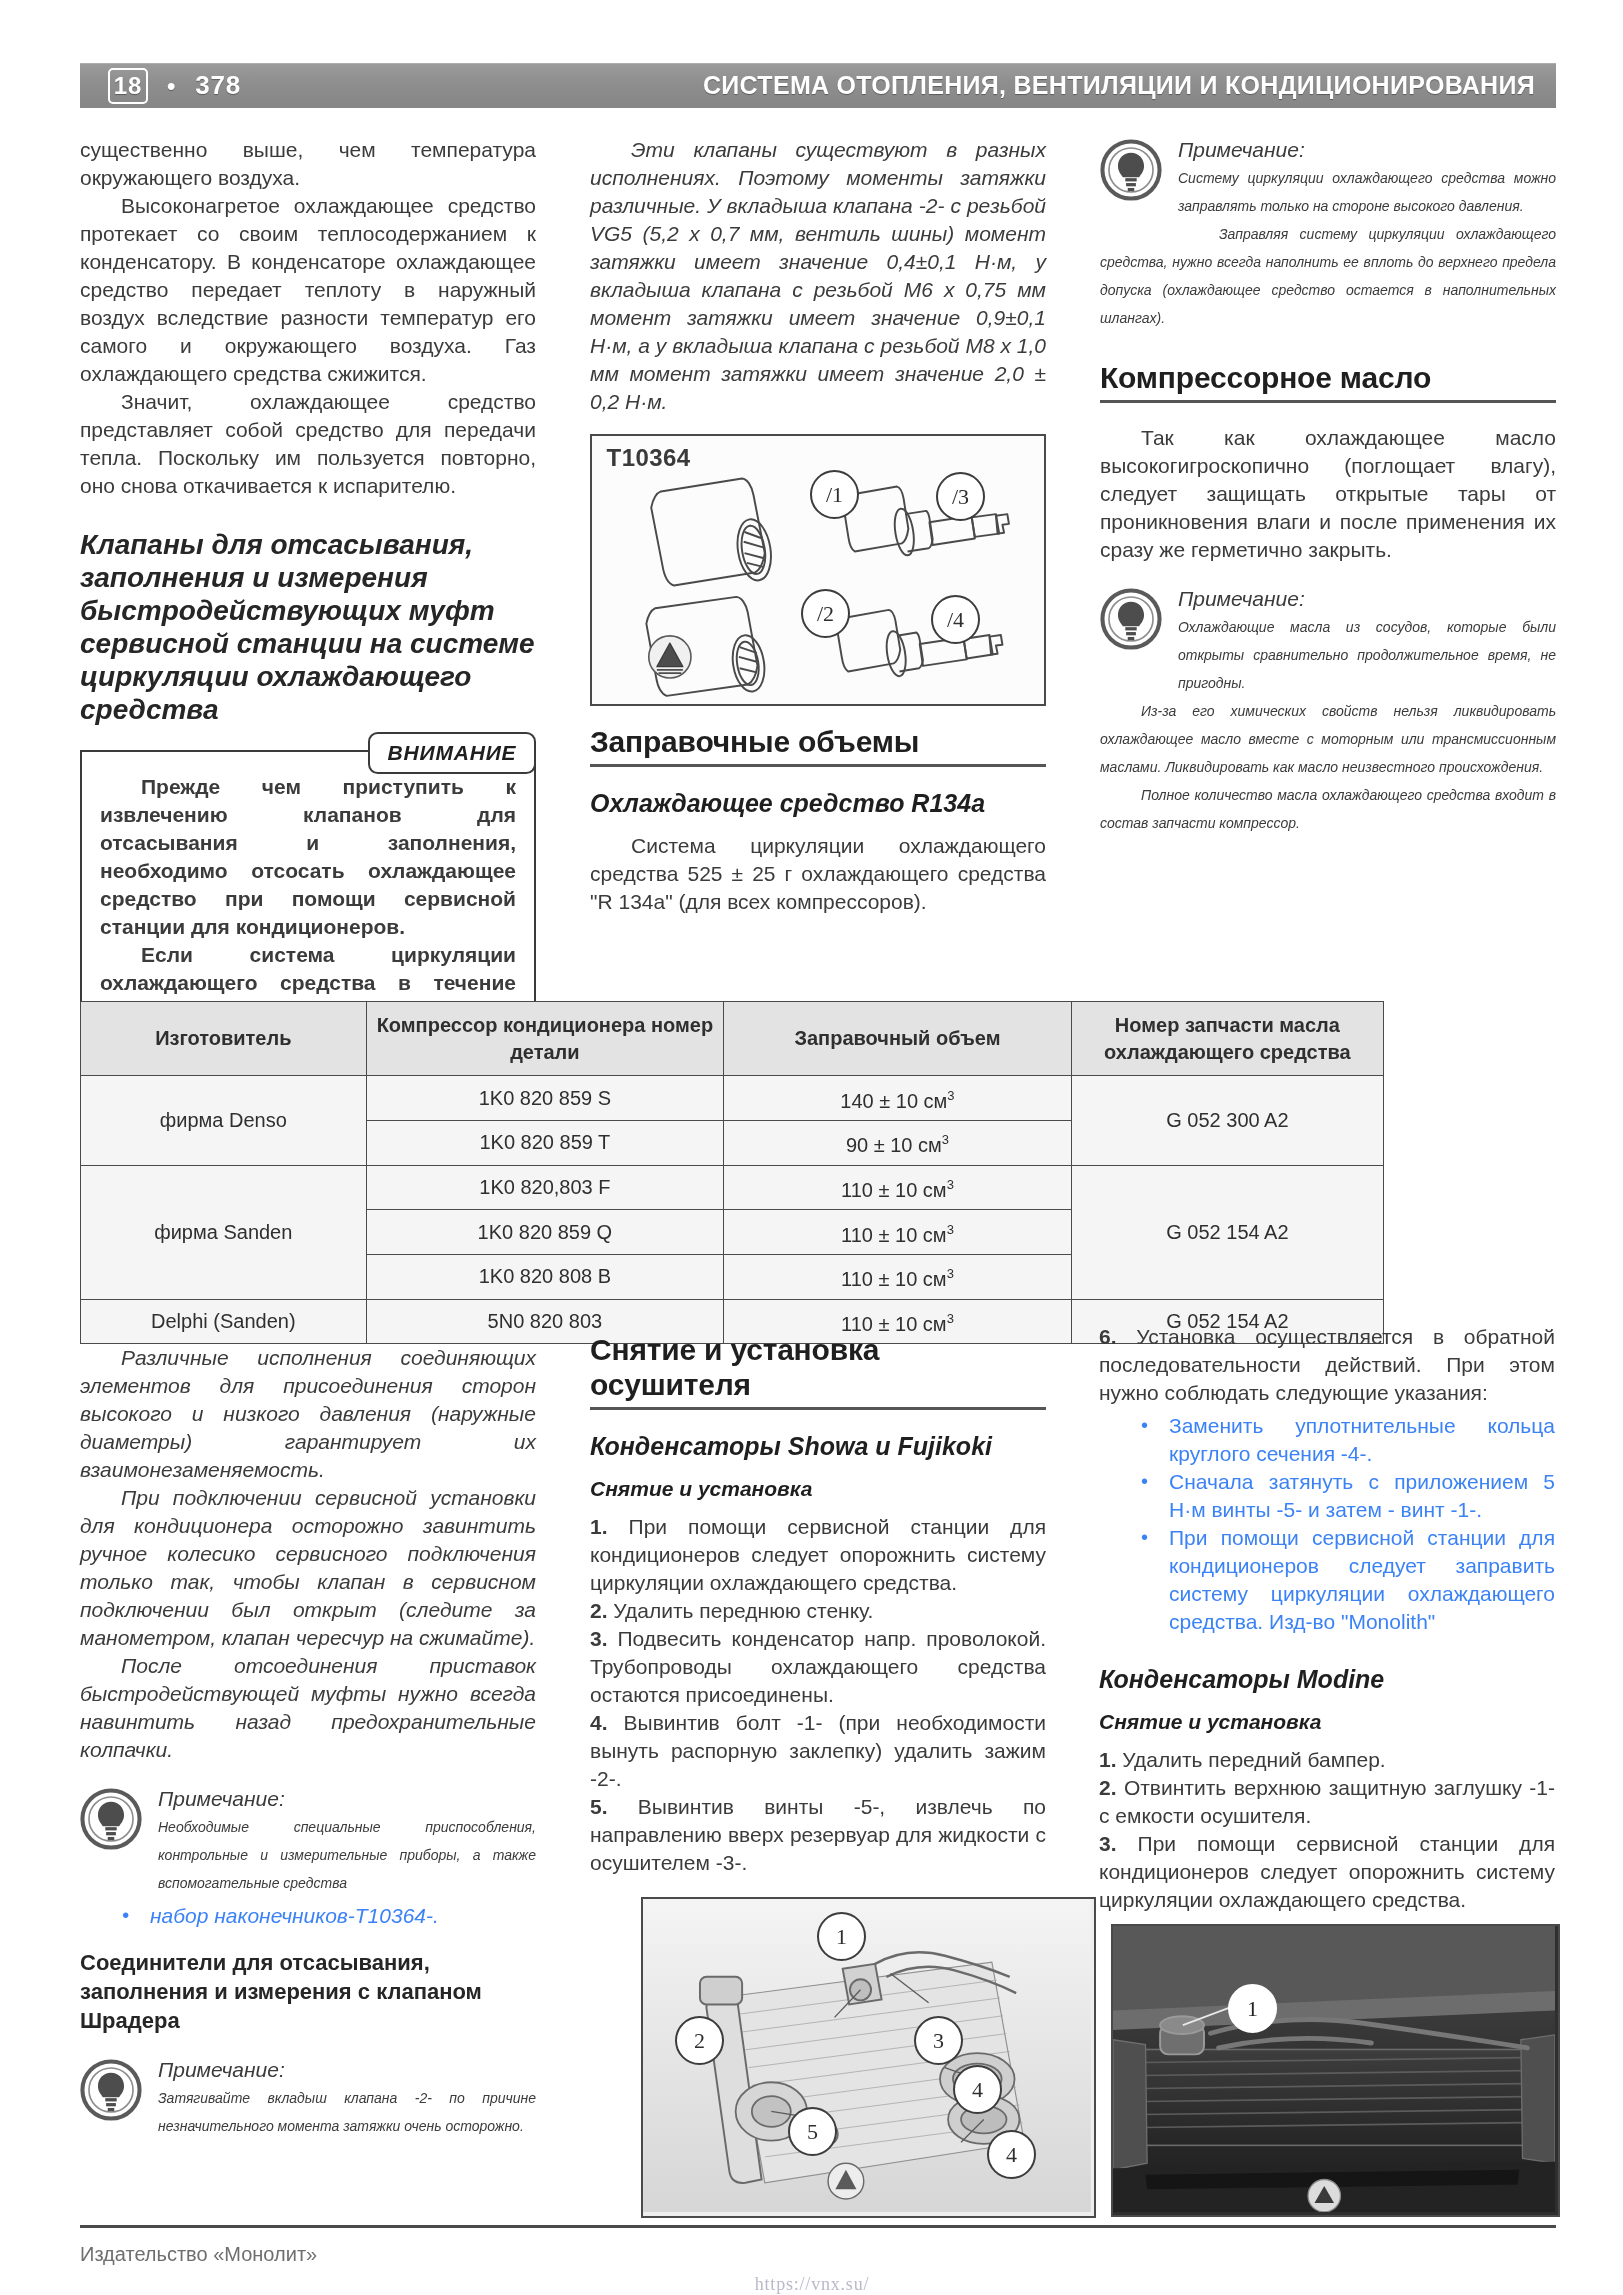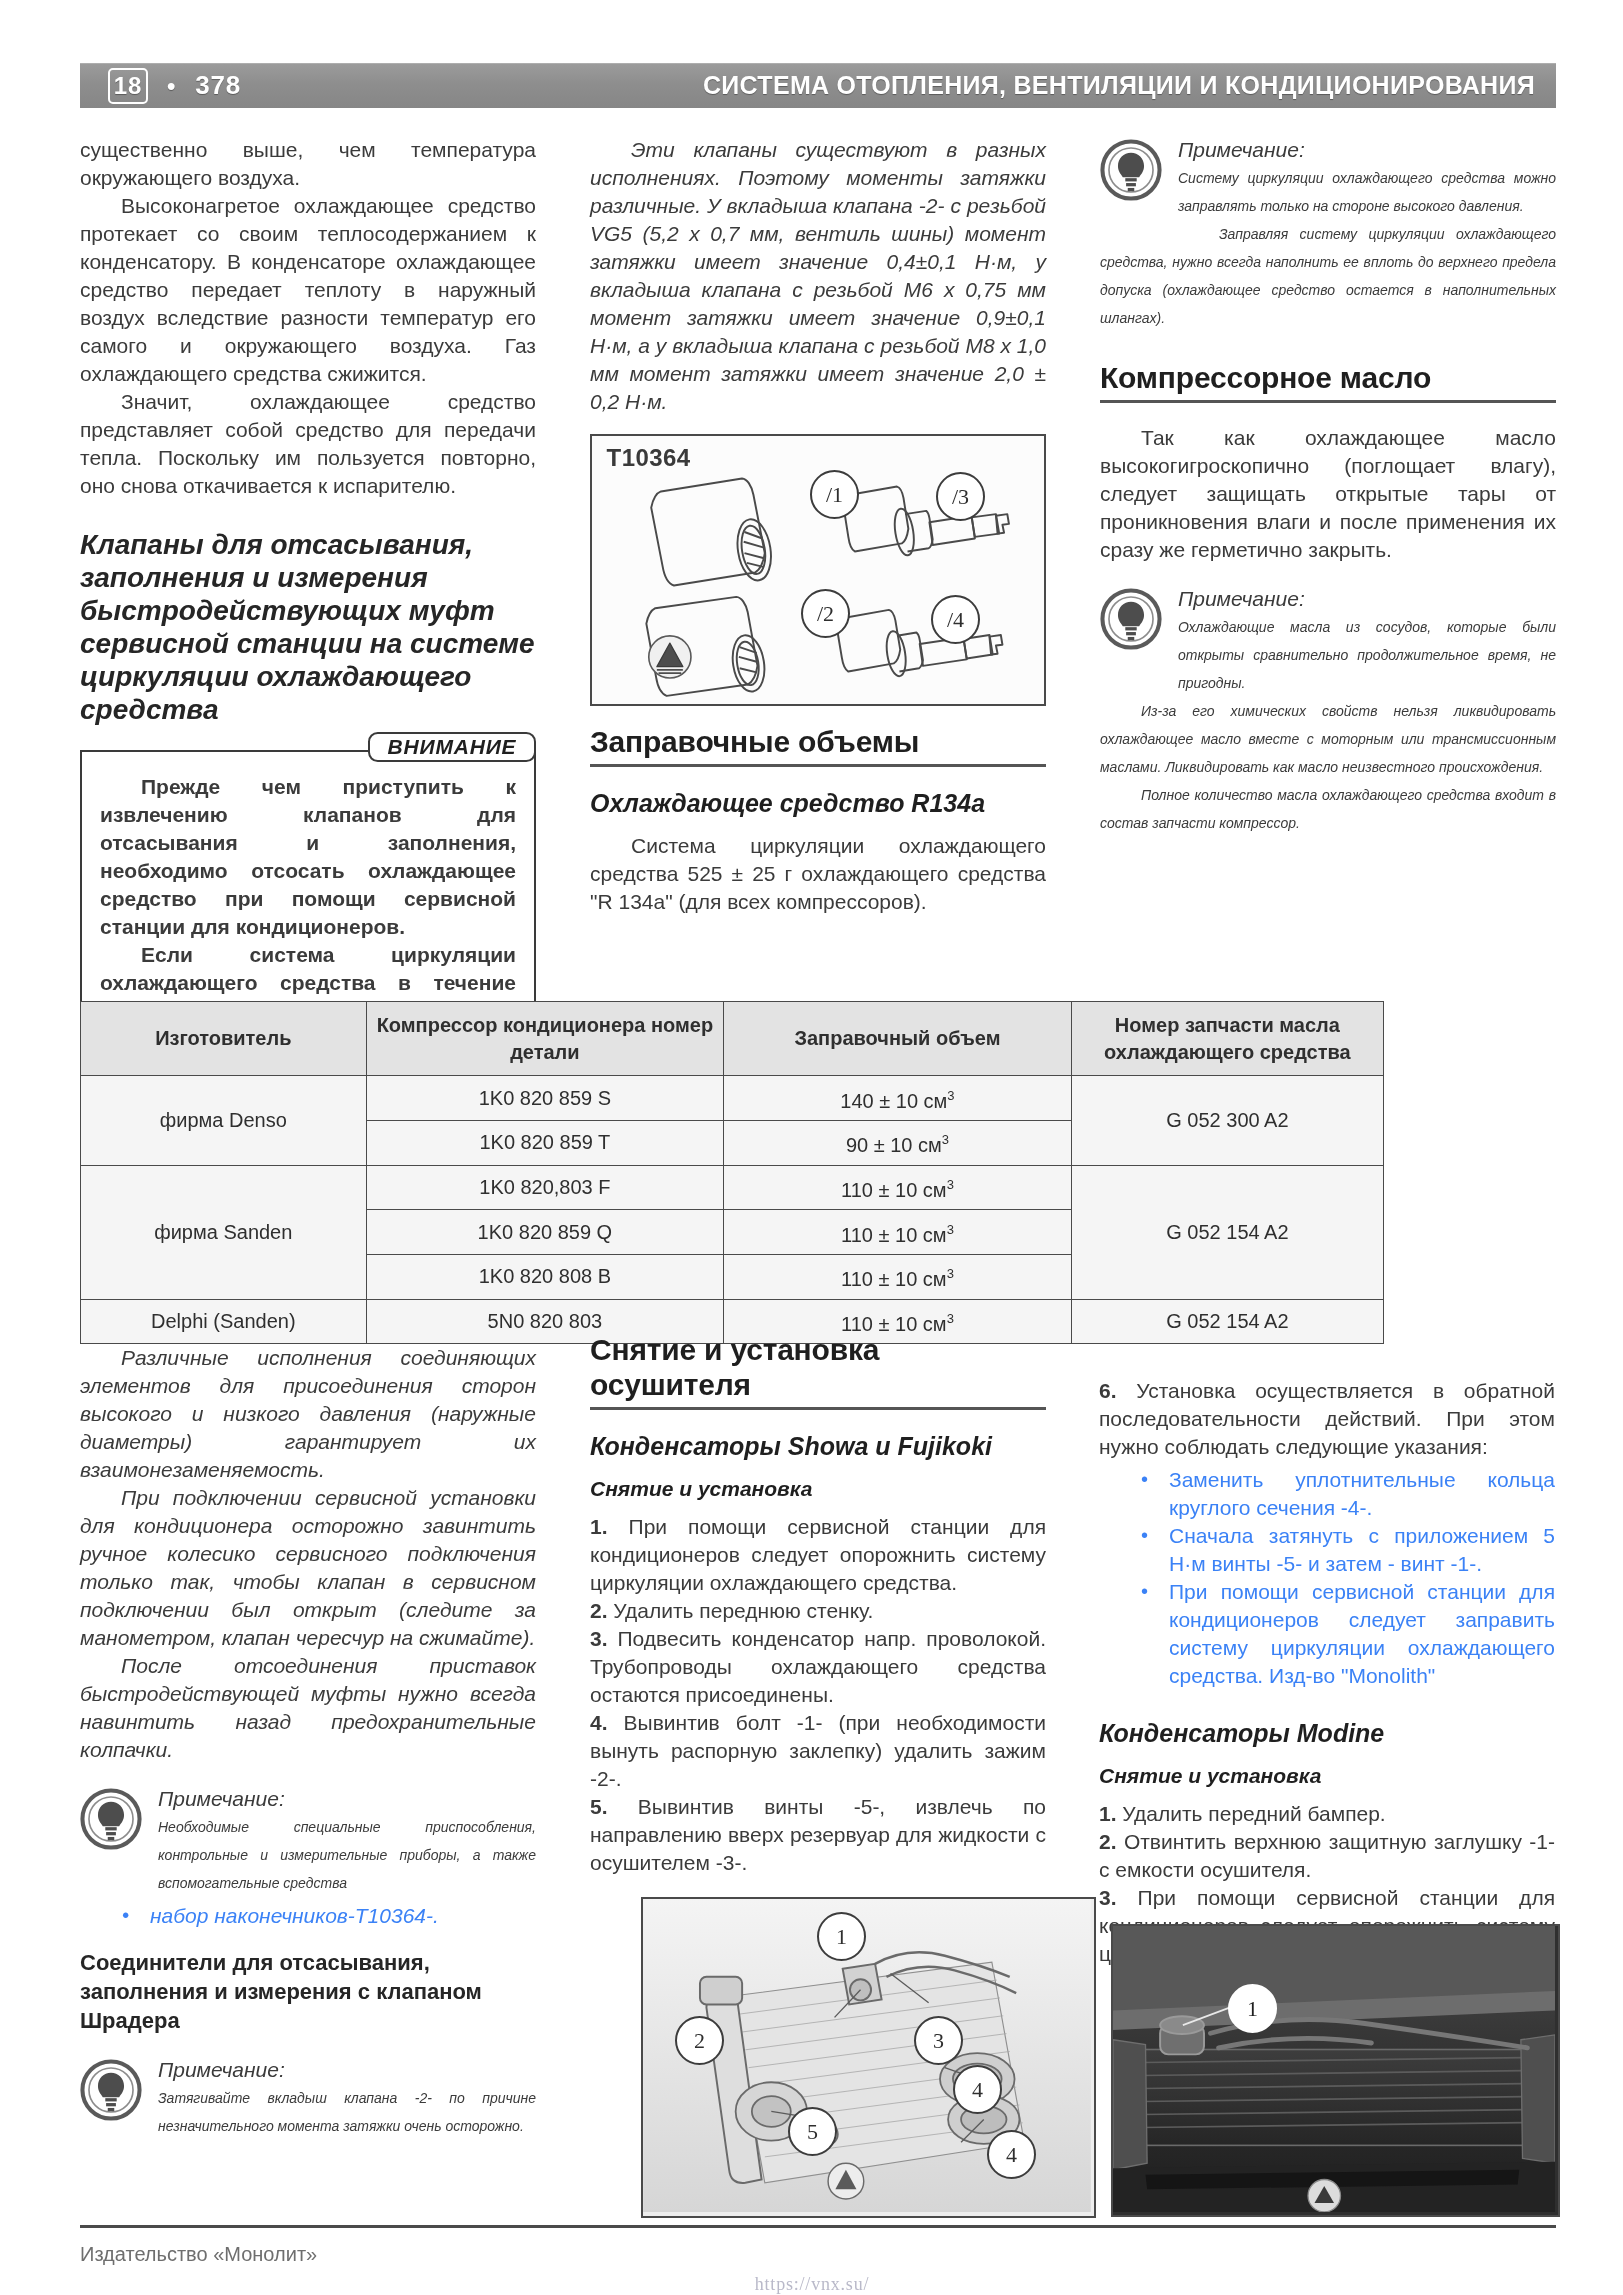--- a/index.html
+++ b/index.html
@@ -68,21 +68,21 @@
     color:#262626;
   }
   .sp{height:18px;}
   .sp-l{height:28px;}
 
   
   .warnbox{position:relative;border:2.4px solid #3a3a3a;padding:21px 18px 16px 18px;margin-top:24px;}
   .warn-tab{
     position:absolute;right:-2.4px;top:-20px;background:#fff;
     border:2.4px solid #3a3a3a;border-radius:9.7px;
-    padding:1px 18px;font-size:21px;font-weight:bold;font-style:italic;
+    padding:7px 18px;font-size:21px;font-weight:bold;font-style:italic;
     letter-spacing:0.8px;color:#1f1f1f;
   }
   .warnbox p{font-weight:bold;font-size:21px;line-height:28px;}
 
   
   .note{position:relative;margin:21px 0 0 0;min-height:78px;}
   .note .bulb{position:absolute;left:0;top:3.2px;width:62px;height:62px;}
   .note .nlabel{
     font-style:italic;font-size:21px;line-height:28px;color:#3b3b3b;
     margin-left:78px;
@@ -456,21 +456,21 @@
       </g>
     </svg>
     <div class="callout" style="left:174px;top:13px;">1</div>
     <div class="callout" style="left:32px;top:117px;">2</div>
     <div class="callout" style="left:271px;top:117px;">3</div>
     <div class="callout" style="left:310px;top:166px;">4</div>
     <div class="callout" style="left:344px;top:231px;">4</div>
     <div class="callout" style="left:145px;top:208px;">5</div>
   </div>
 
-  <div style="position:absolute;left:1099px;top:1377px;width:456px;">
+  <div style="position:absolute;left:1099px;top:1323px;width:456px;">
     <ol class="steps">
       <li><span class="stepnum">6.</span>&nbsp;<span>Установка осуществляется в обратной последовательности действий. При этом нужно соблюдать следующие указания:</span></li>
     </ol>
     <ul class="bul">
       <li>Заменить уплотнительные кольца круглого сечения -4-.</li>
       <li>Сначала затянуть с приложением 5 Н·м винты -5- и затем - винт -1-.</li>
       <li>При помощи сервисной станции для кондиционеров следует заправить систему циркуляции охлаждающего средства. Изд-во "Monolith"</li>
     </ul>
     <div class="sp-l"></div>
     <h3 class="sub">Конденсаторы Modine</h3>

